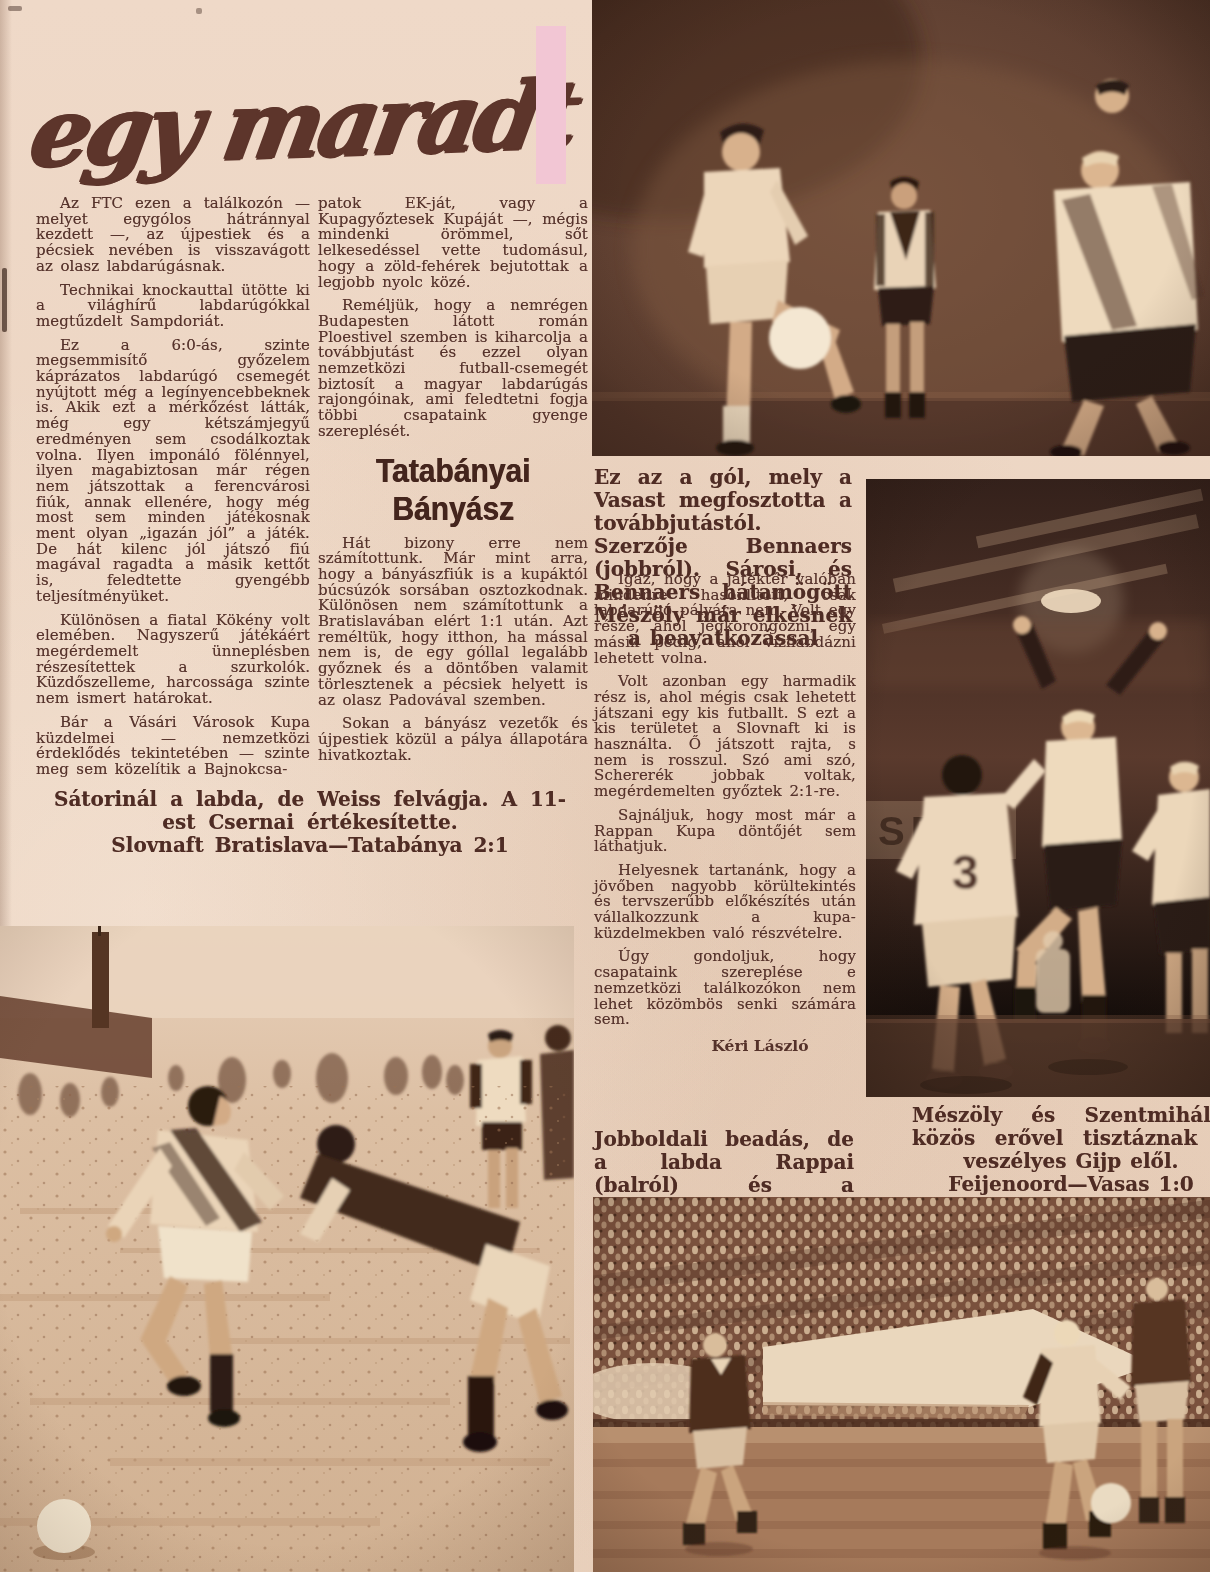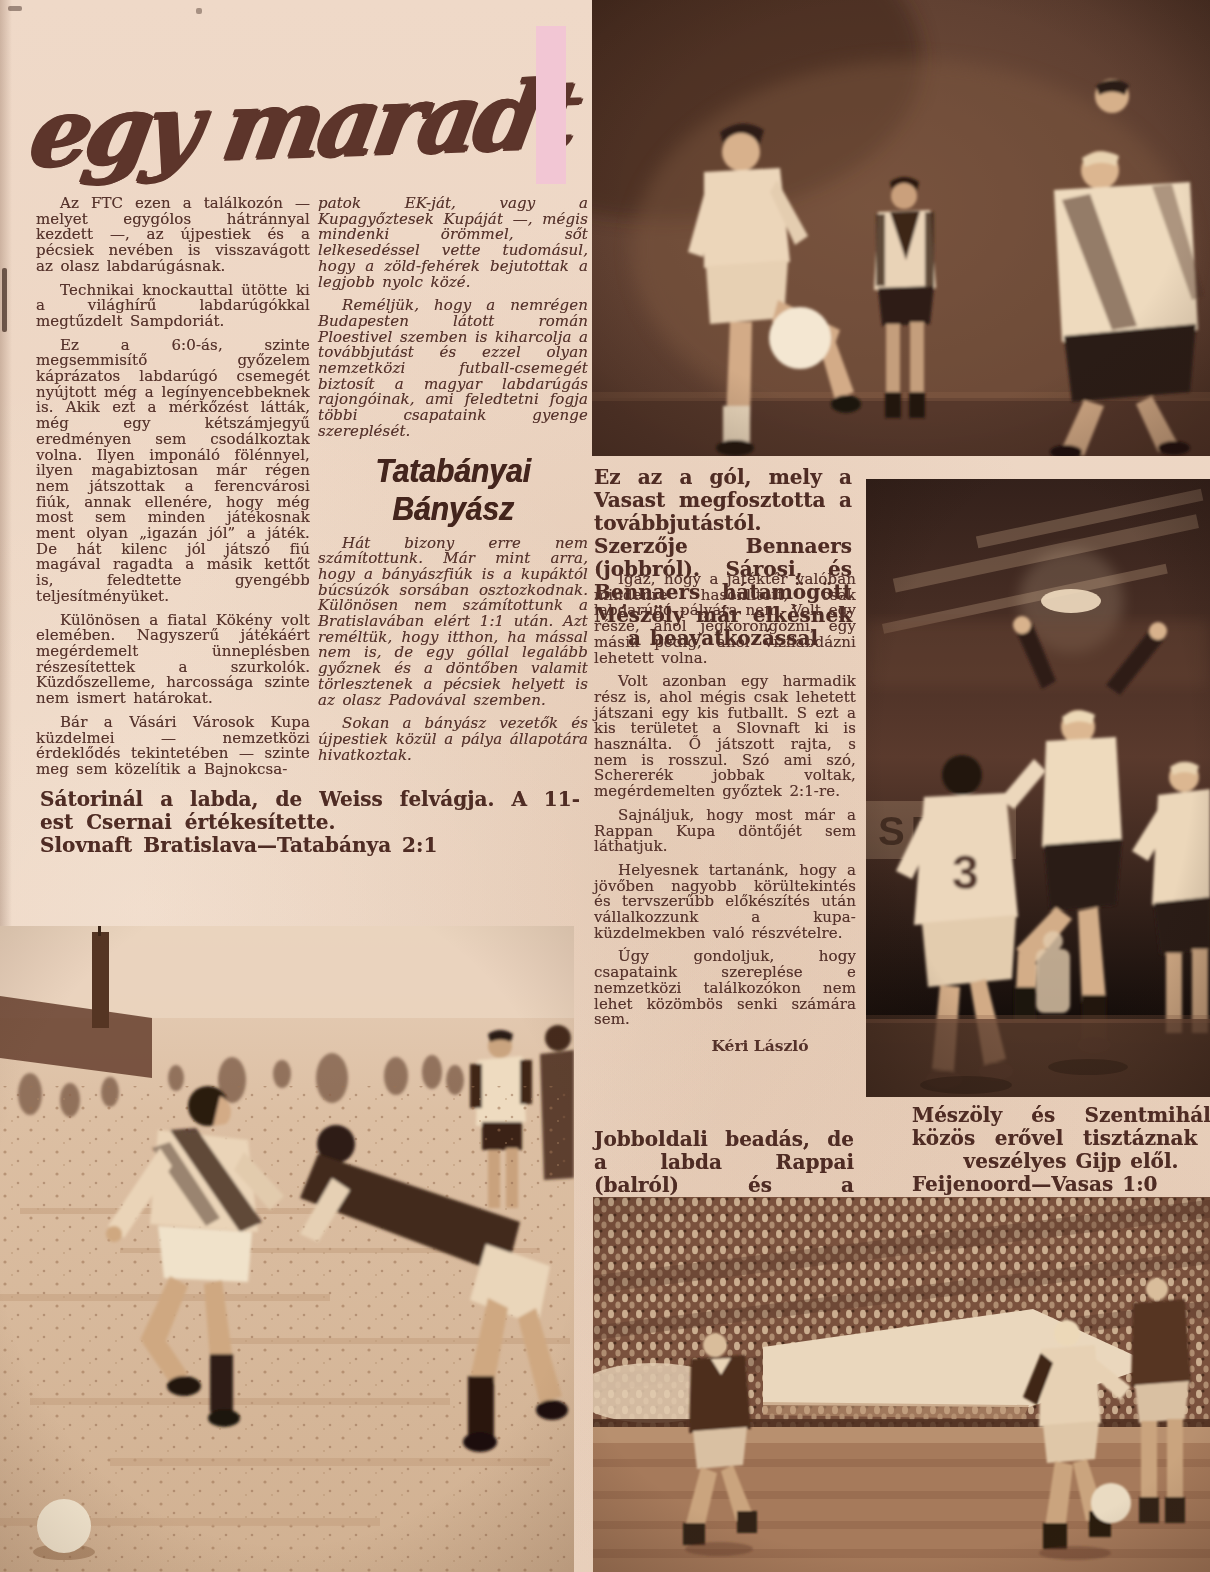--- a/index.html
+++ b/index.html
@@ -31,21 +31,21 @@
     font-family:"Liberation Sans", sans-serif;font-weight:bold;font-size:30px;
     color:#44251d;text-align:center;margin:16px 0 12px 0;
     transform:scaleY(1.1);letter-spacing:0;
     text-shadow:.6px 0 0 #44251d;
   }
   .caption{
     font-weight:bold;font-size:20px;line-height:23px;color:#4f2c24;
     text-align:justify;word-spacing:2px;text-shadow:0 0 .4px rgba(79,44,36,.55);
   }
   .caption p{margin:0;}
-  .caption .center{}
+  .caption .center{text-align:center;}
   .caption .jc{text-align:justify;text-align-last:center;}
   .caption .credit{font-weight:normal;word-spacing:5px;}
   .byline{font-weight:bold;font-size:15.5px;margin-top:4px;text-align:center;padding-left:70px;}
   .photo{display:block;}
   .scan-edge{background:linear-gradient(90deg, rgba(118,82,62,.28), rgba(118,82,62,0));}
   .speck{background:#3c261c;border-radius:2px;}
 </style>
 </head>
 <body>
 
@@ -62,21 +62,21 @@
   <div class="abs pinkbar" style="left:536px;top:26px;width:30px;height:158px;"></div>
 
   <div class="abs bodytext" style="left:36px;top:196px;width:274px;">
     <p class="ind">Az FTC ezen a találkozón — melyet egygólos hátránnyal kezdett —, az újpestiek és a pécsiek nevében is visszavágott az olasz labdarúgásnak.</p>
     <p class="ind">Technikai knockauttal ütötte ki a világhírű labdarúgókkal megtűzdelt Sampdoriát.</p>
     <p class="ind">Ez a 6:0-ás, szinte megsemmisítő győzelem káprázatos labdarúgó csemegét nyújtott még a legínyencebbeknek is. Akik ezt a mérkőzést látták, még egy kétszámjegyű eredményen sem csodálkoztak volna. Ilyen imponáló fölénnyel, ilyen magabiztosan már régen nem játszottak a ferencvárosi fiúk, annak ellenére, hogy még most sem minden játékosnak ment olyan „igazán jól” a játék. De hát kilenc jól játszó fiú magával ragadta a másik kettőt is, feledtette gyengébb teljesítményüket.</p>
     <p class="ind">Különösen a fiatal Kökény volt elemében. Nagyszerű játékáért megérdemelt ünneplésben részesítettek a szurkolók. Küzdőszelleme, harcossága szinte nem ismert határokat.</p>
     <p class="ind">Bár a Vásári Városok Kupa küzdelmei — nemzetközi érdeklődés tekintetében — szinte meg sem közelítik a Bajnokcsa-</p>
   </div>
 
-  <div class="abs bodytext" style="left:318px;top:196px;width:270px;font-style:italic;">
+  <div class="abs bodytext" style="left:318px;top:196px;width:270px;">
     <p>patok EK-ját, vagy a Kupagyőztesek Kupáját —, mégis mindenki örömmel, sőt lelkesedéssel vette tudomásul, hogy a zöld-fehérek bejutottak a legjobb nyolc közé.</p>
     <p class="ind">Reméljük, hogy a nemrégen Budapesten látott román Ploestivel szemben is kiharcolja a továbbjutást és ezzel olyan nemzetközi futball-csemegét biztosít a magyar labdarúgás rajongóinak, ami feledtetni fogja többi csapataink gyenge szereplését.</p>
     <div class="headline">Tatabányai Bányász</div>
     <p class="ind">Hát bizony erre nem számítottunk. Már mint arra, hogy a bányászfiúk is a kupáktól búcsúzók sorsában osztozkodnak. Különösen nem számítottunk a Bratislavában elért 1:1 után. Azt reméltük, hogy itthon, ha mással nem is, de egy góllal legalább győznek és a döntőben valamit törlesztenek a pécsiek helyett is az olasz Padovával szemben.</p>
     <p class="ind">Sokan a bányász vezetők és újpestiek közül a pálya állapotára hivatkoztak.</p>
   </div>
 
   <div class="abs caption" style="left:40px;top:788px;width:540px;">
     <p class="center" style="word-spacing:6px;">Sátorinál a labda, de Weiss felvágja. A 11-est Csernai értékesítette.</p>
     <p class="center" style="word-spacing:4px;">Slovnaft Bratislava—Tatabánya 2:1</p>

